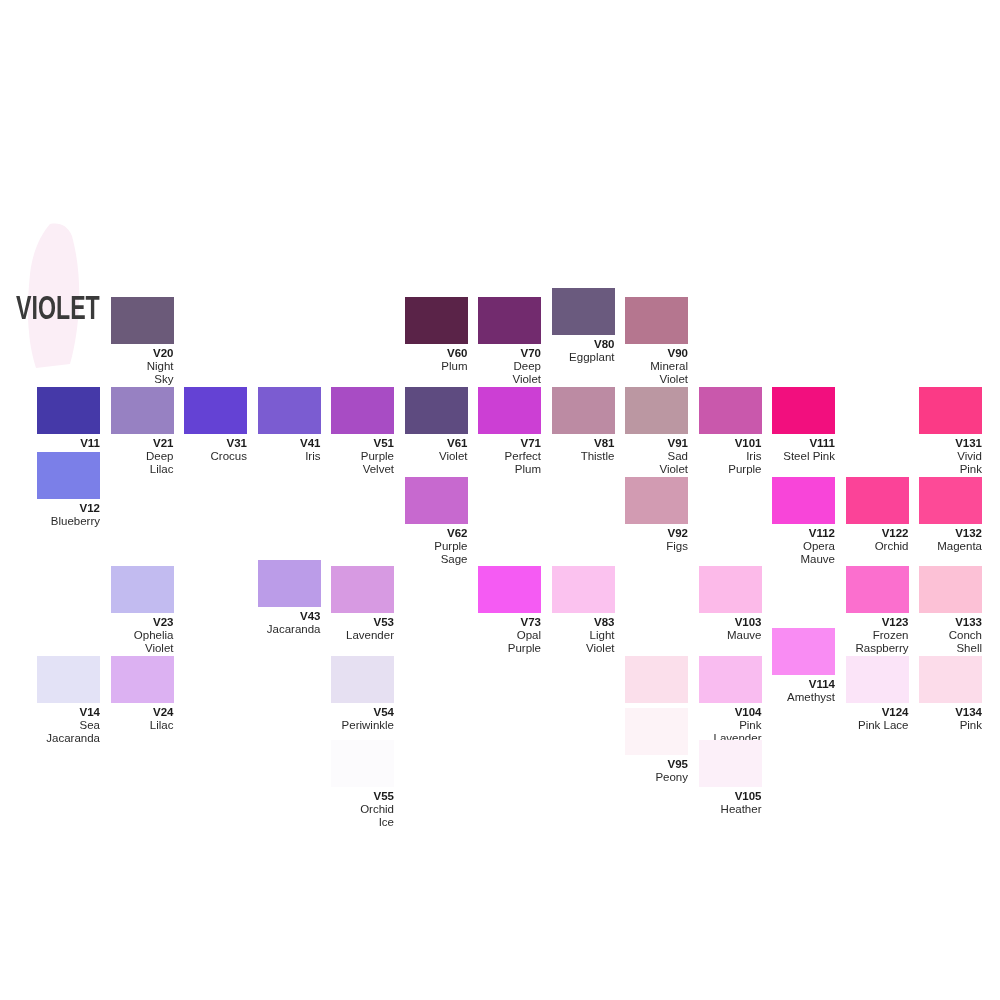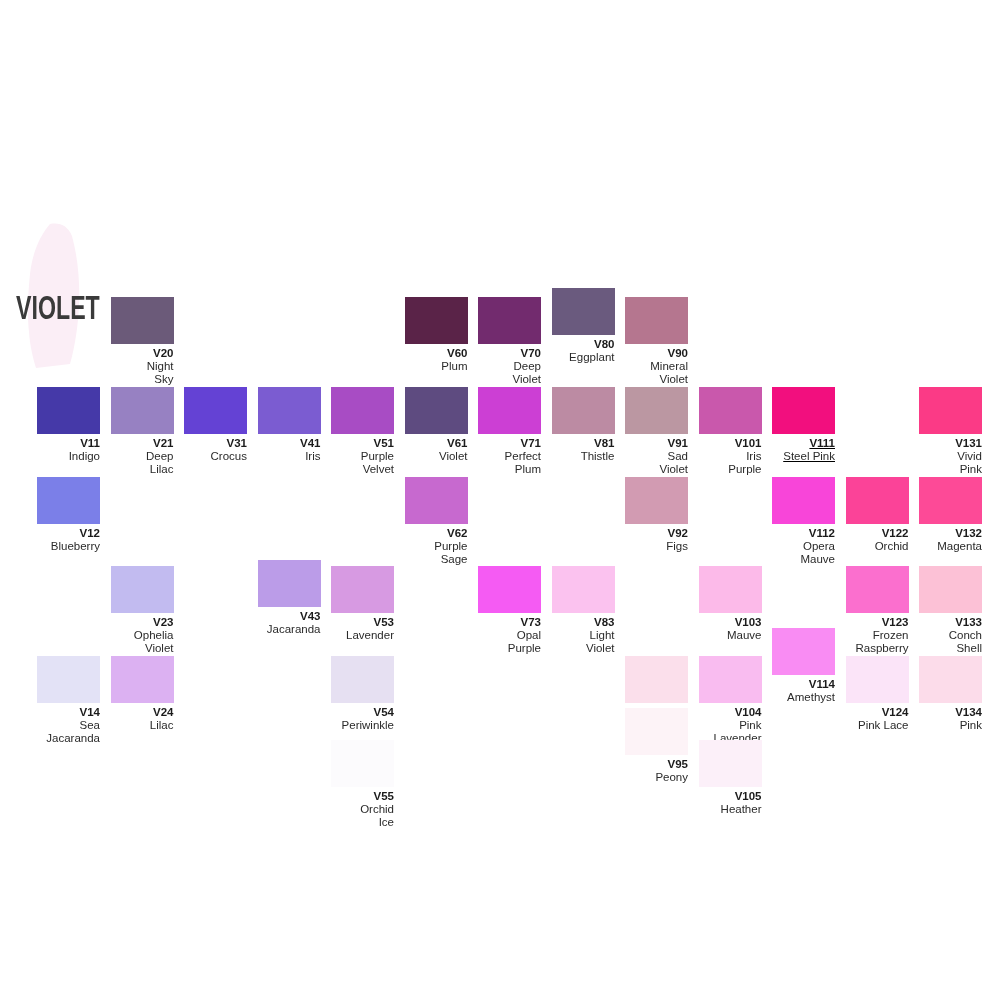--- a/index.html
+++ b/index.html
@@ -170,32 +170,32 @@
         <span class="swatch-code">V91</span>
         <span class="swatch-name">Sad
 Violet</span>
       </div>
       <div class="swatch-cell" style="left: 698.5px; top: 387px;">
         <span class="swatch-chip" style="background: rgb(201, 88, 172); width: 63px; height: 47px;"></span>
         <span class="swatch-code">V101</span>
         <span class="swatch-name">Iris
 Purple</span>
       </div>
-      <div class="swatch-cell" style="left: 772px; top: 387px; text-decoration: underline;">
+      <div class="swatch-cell" style="left: 772px; top: 387px;">
         <span class="swatch-chip" style="background: rgb(242, 15, 126); width: 63px; height: 47px;"></span>
         <span class="swatch-code">V111</span>
         <span class="swatch-name">Steel Pink</span>
       </div>
       <div class="swatch-cell" style="left: 919px; top: 387px;">
         <span class="swatch-chip" style="background: rgb(251, 58, 134); width: 63px; height: 47px;"></span>
         <span class="swatch-code">V131</span>
         <span class="swatch-name">Vivid
 Pink</span>
       </div>
-      <div class="swatch-cell" style="left: 37px; top: 477px;">
+      <div class="swatch-cell" style="left: 37px; top: 452px;">
         <span class="swatch-chip" style="background: rgb(123, 127, 232); width: 63px; height: 47px;"></span>
         <span class="swatch-code">V12</span>
         <span class="swatch-name">Blueberry</span>
       </div>
       <div class="swatch-cell" style="left: 404.5px; top: 477px;">
         <span class="swatch-chip" style="background: rgb(199, 105, 207); width: 63px; height: 47px;"></span>
         <span class="swatch-code">V62</span>
         <span class="swatch-name">Purple
 Sage</span>
       </div>

